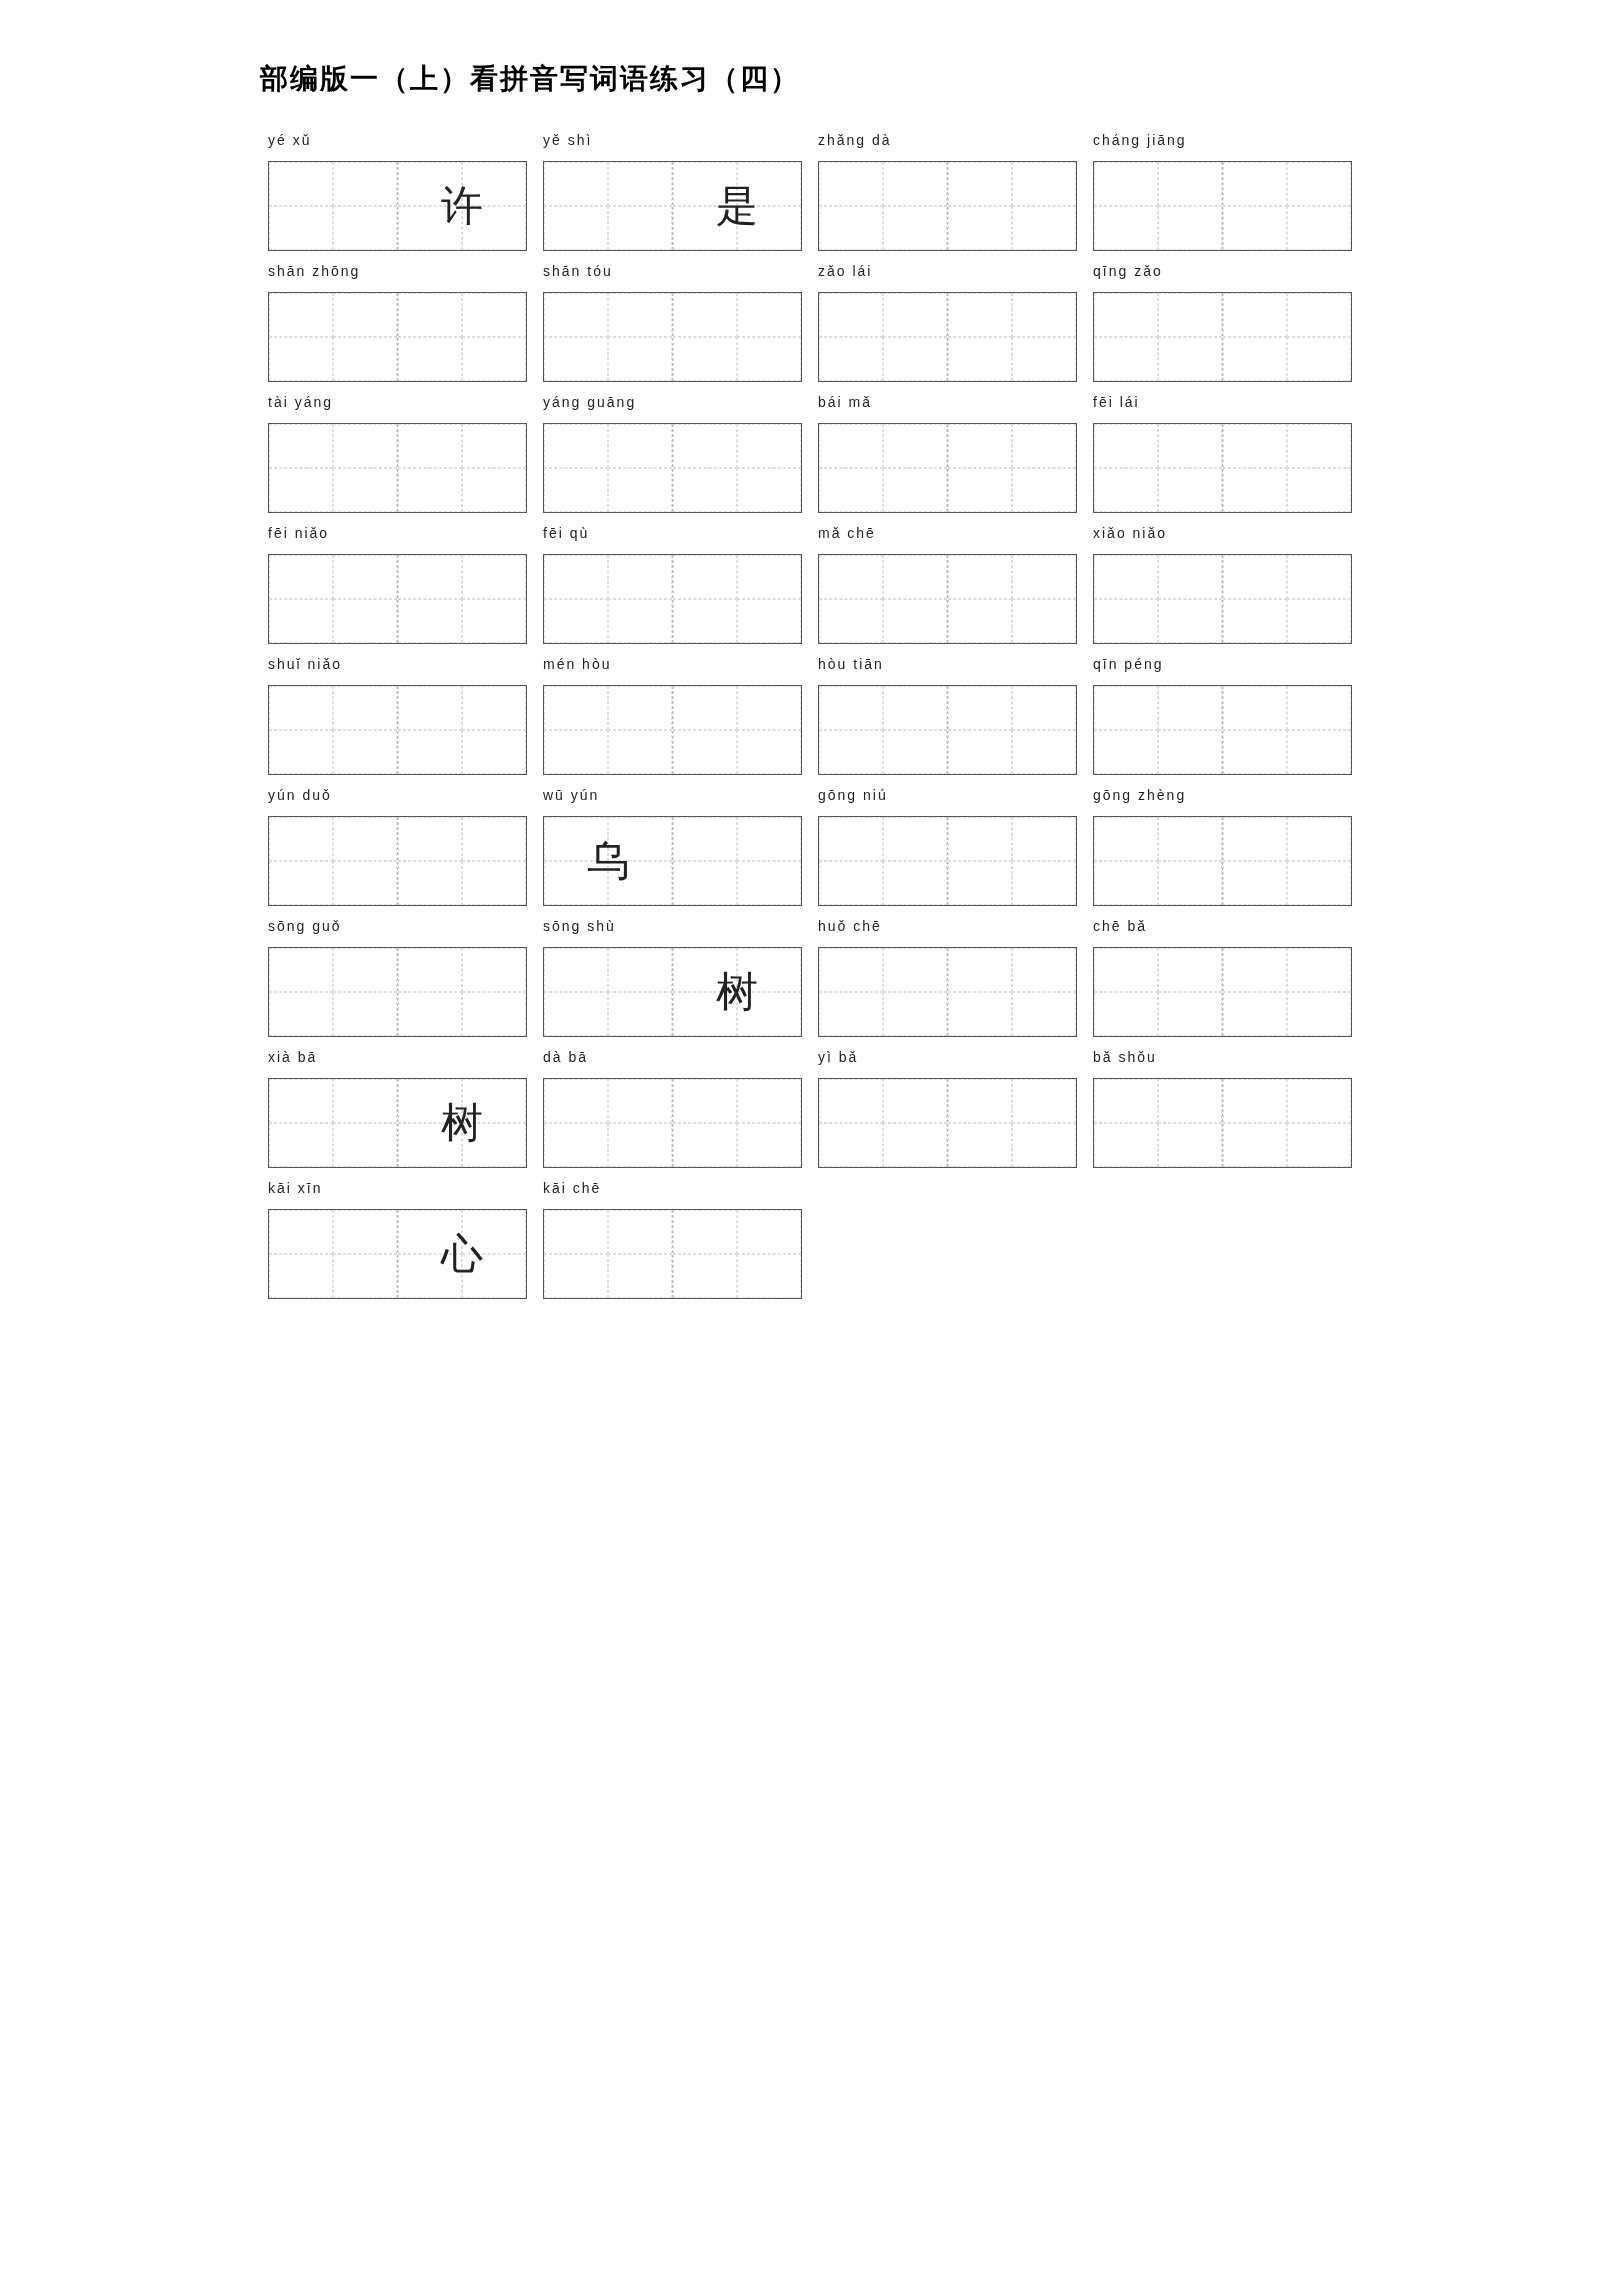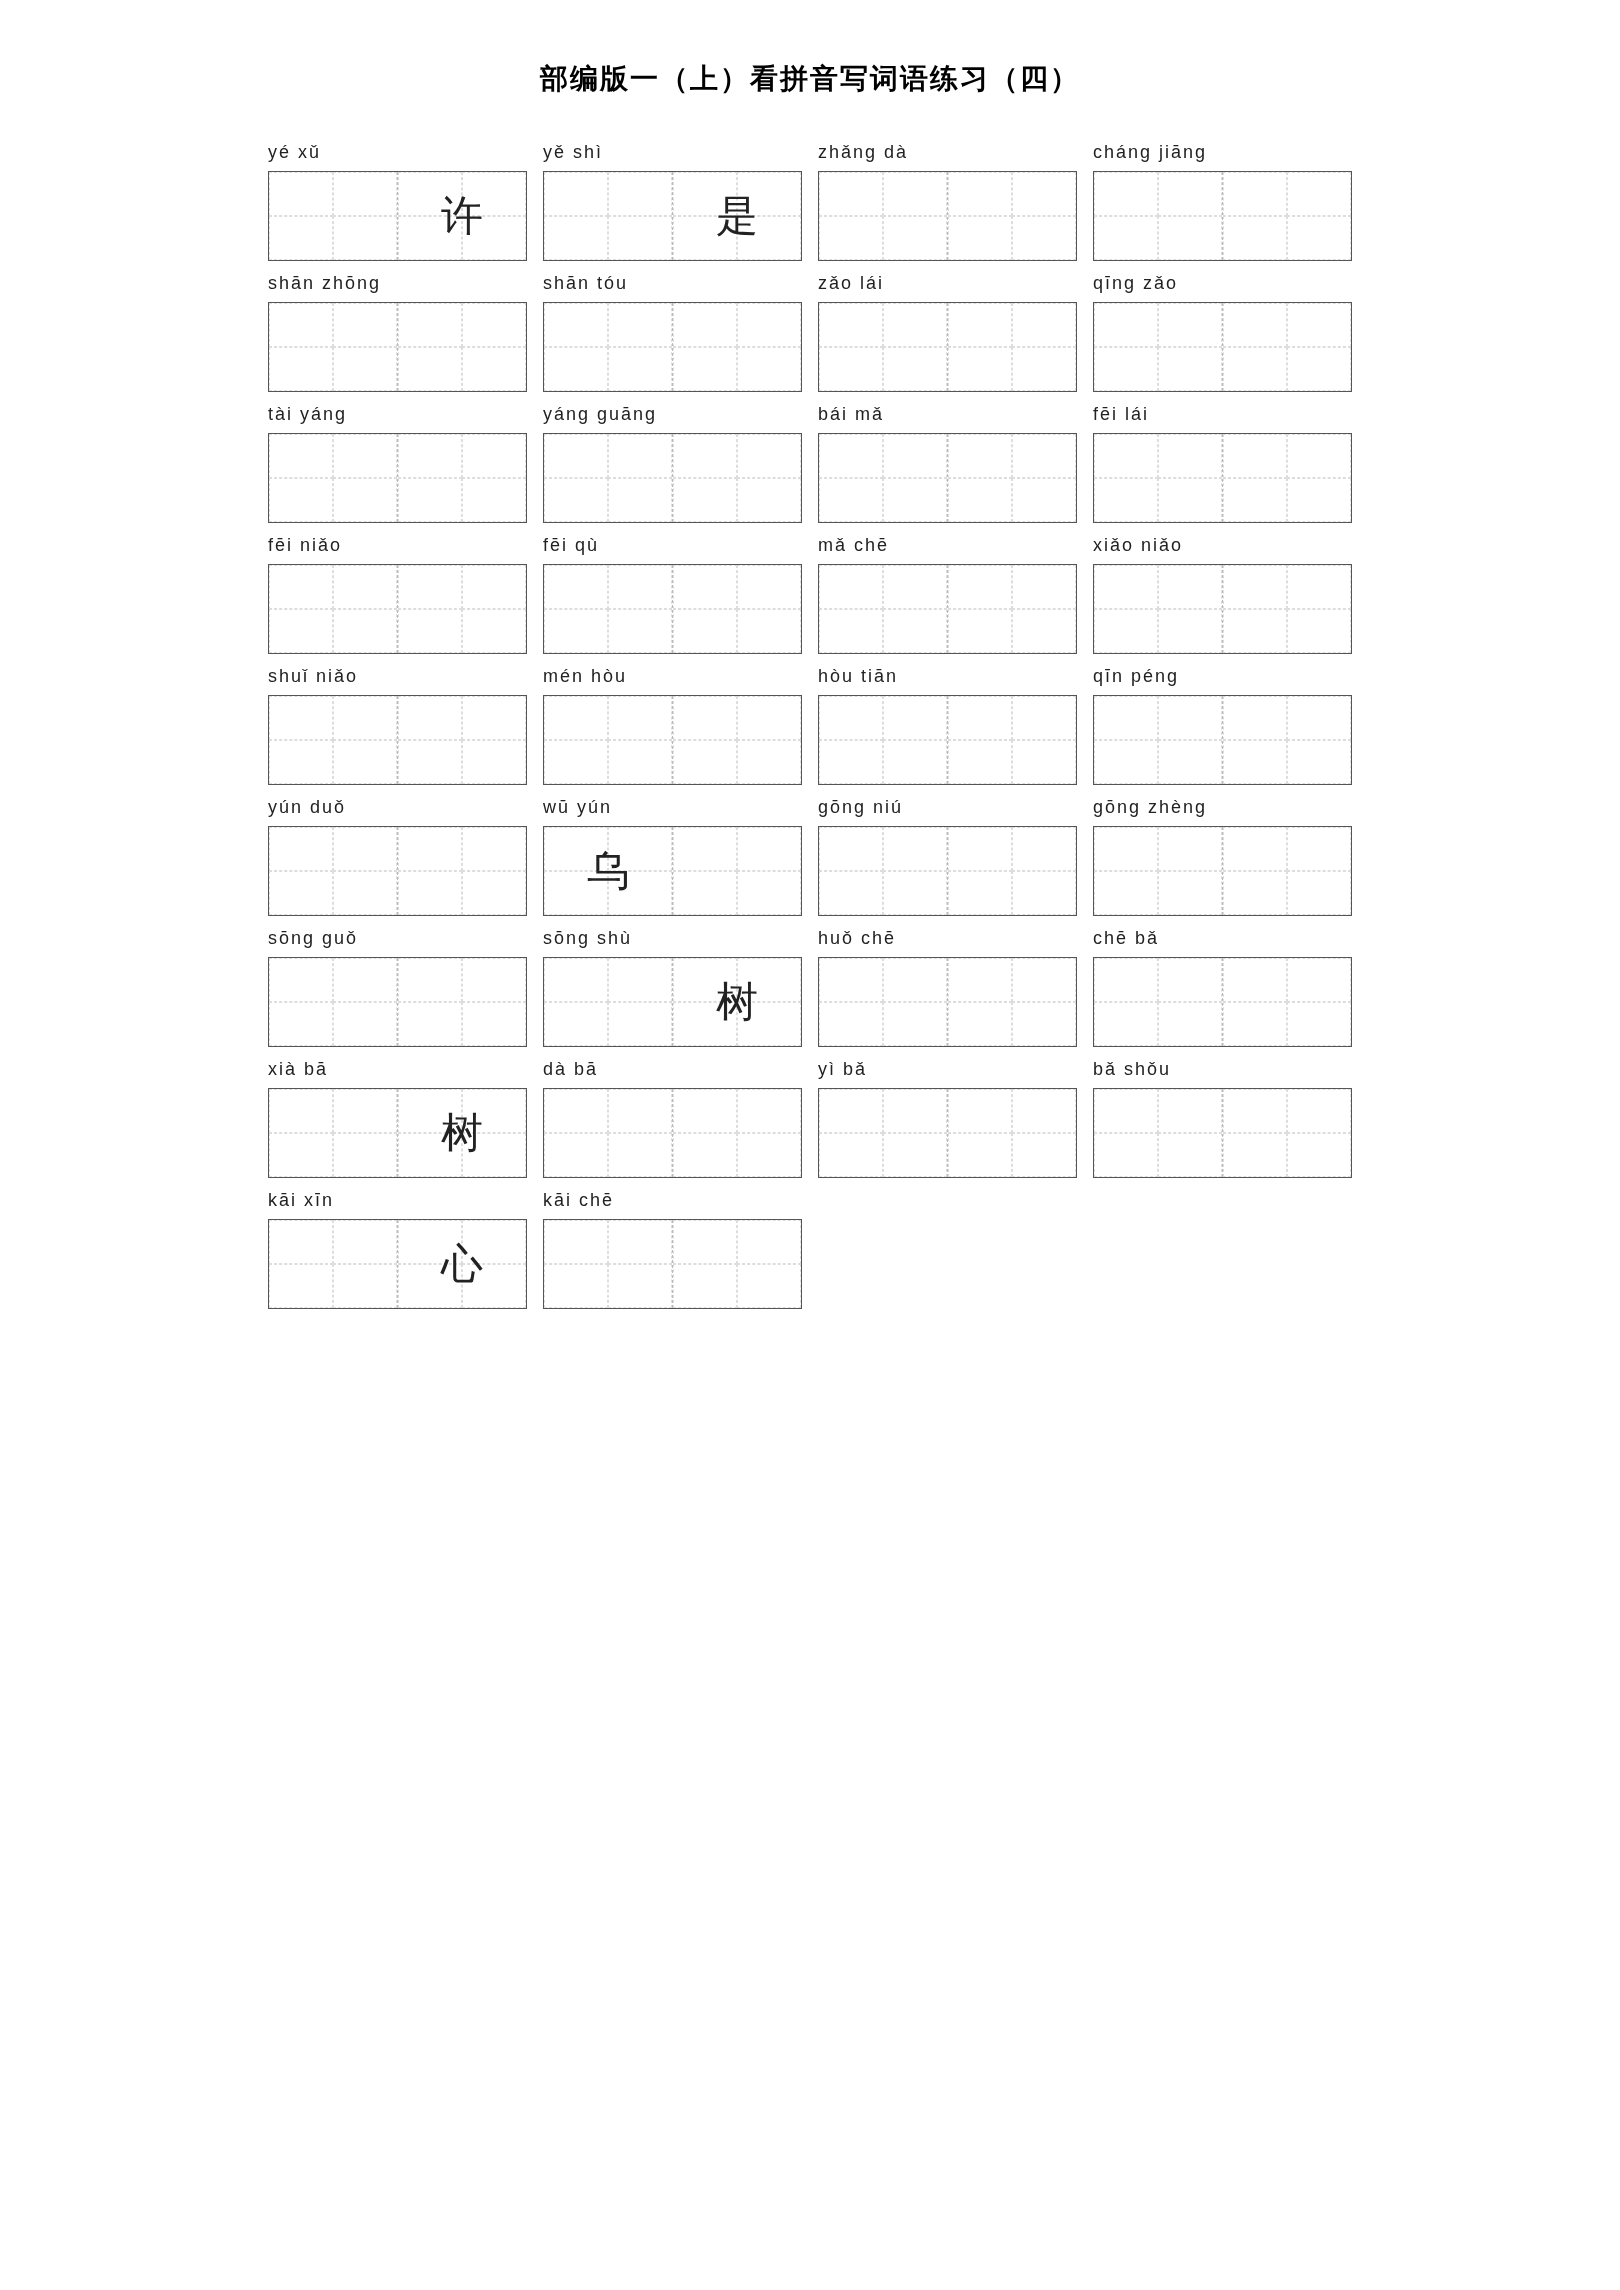--- a/index.html
+++ b/index.html
@@ -11,38 +11,37 @@
       display: flex;
       justify-content: center;
       align-items: flex-start;
       padding: 60px 40px;
     }
     .page {
       width: 1100px;
       background: #fff;
     }
     .page-title {
-      text-align: center;
       font-size: 28px;
       font-weight: bold;
-      margin-bottom: 38px;
+      margin-bottom: 28px;
       font-family: 'SimHei', 'STHeiti', sans-serif;
       letter-spacing: 2px;
     }
     .grid {
       display: grid;
       grid-template-columns: repeat(4, 1fr);
       gap: 0;
     }
     .cell {
       padding: 6px 8px;
       border: none;
     }
     .pinyin-label {
-      font-size: 18px;
+      font-size: 14px;
       color: #222;
       margin-bottom: 3px;
       font-family: Arial, 'Times New Roman', sans-serif;
       letter-spacing: 2px;
       min-height: 26px;
     }
     .word-box {
       display: flex;
       width: 100%;
       border: 1.5px solid #555;

